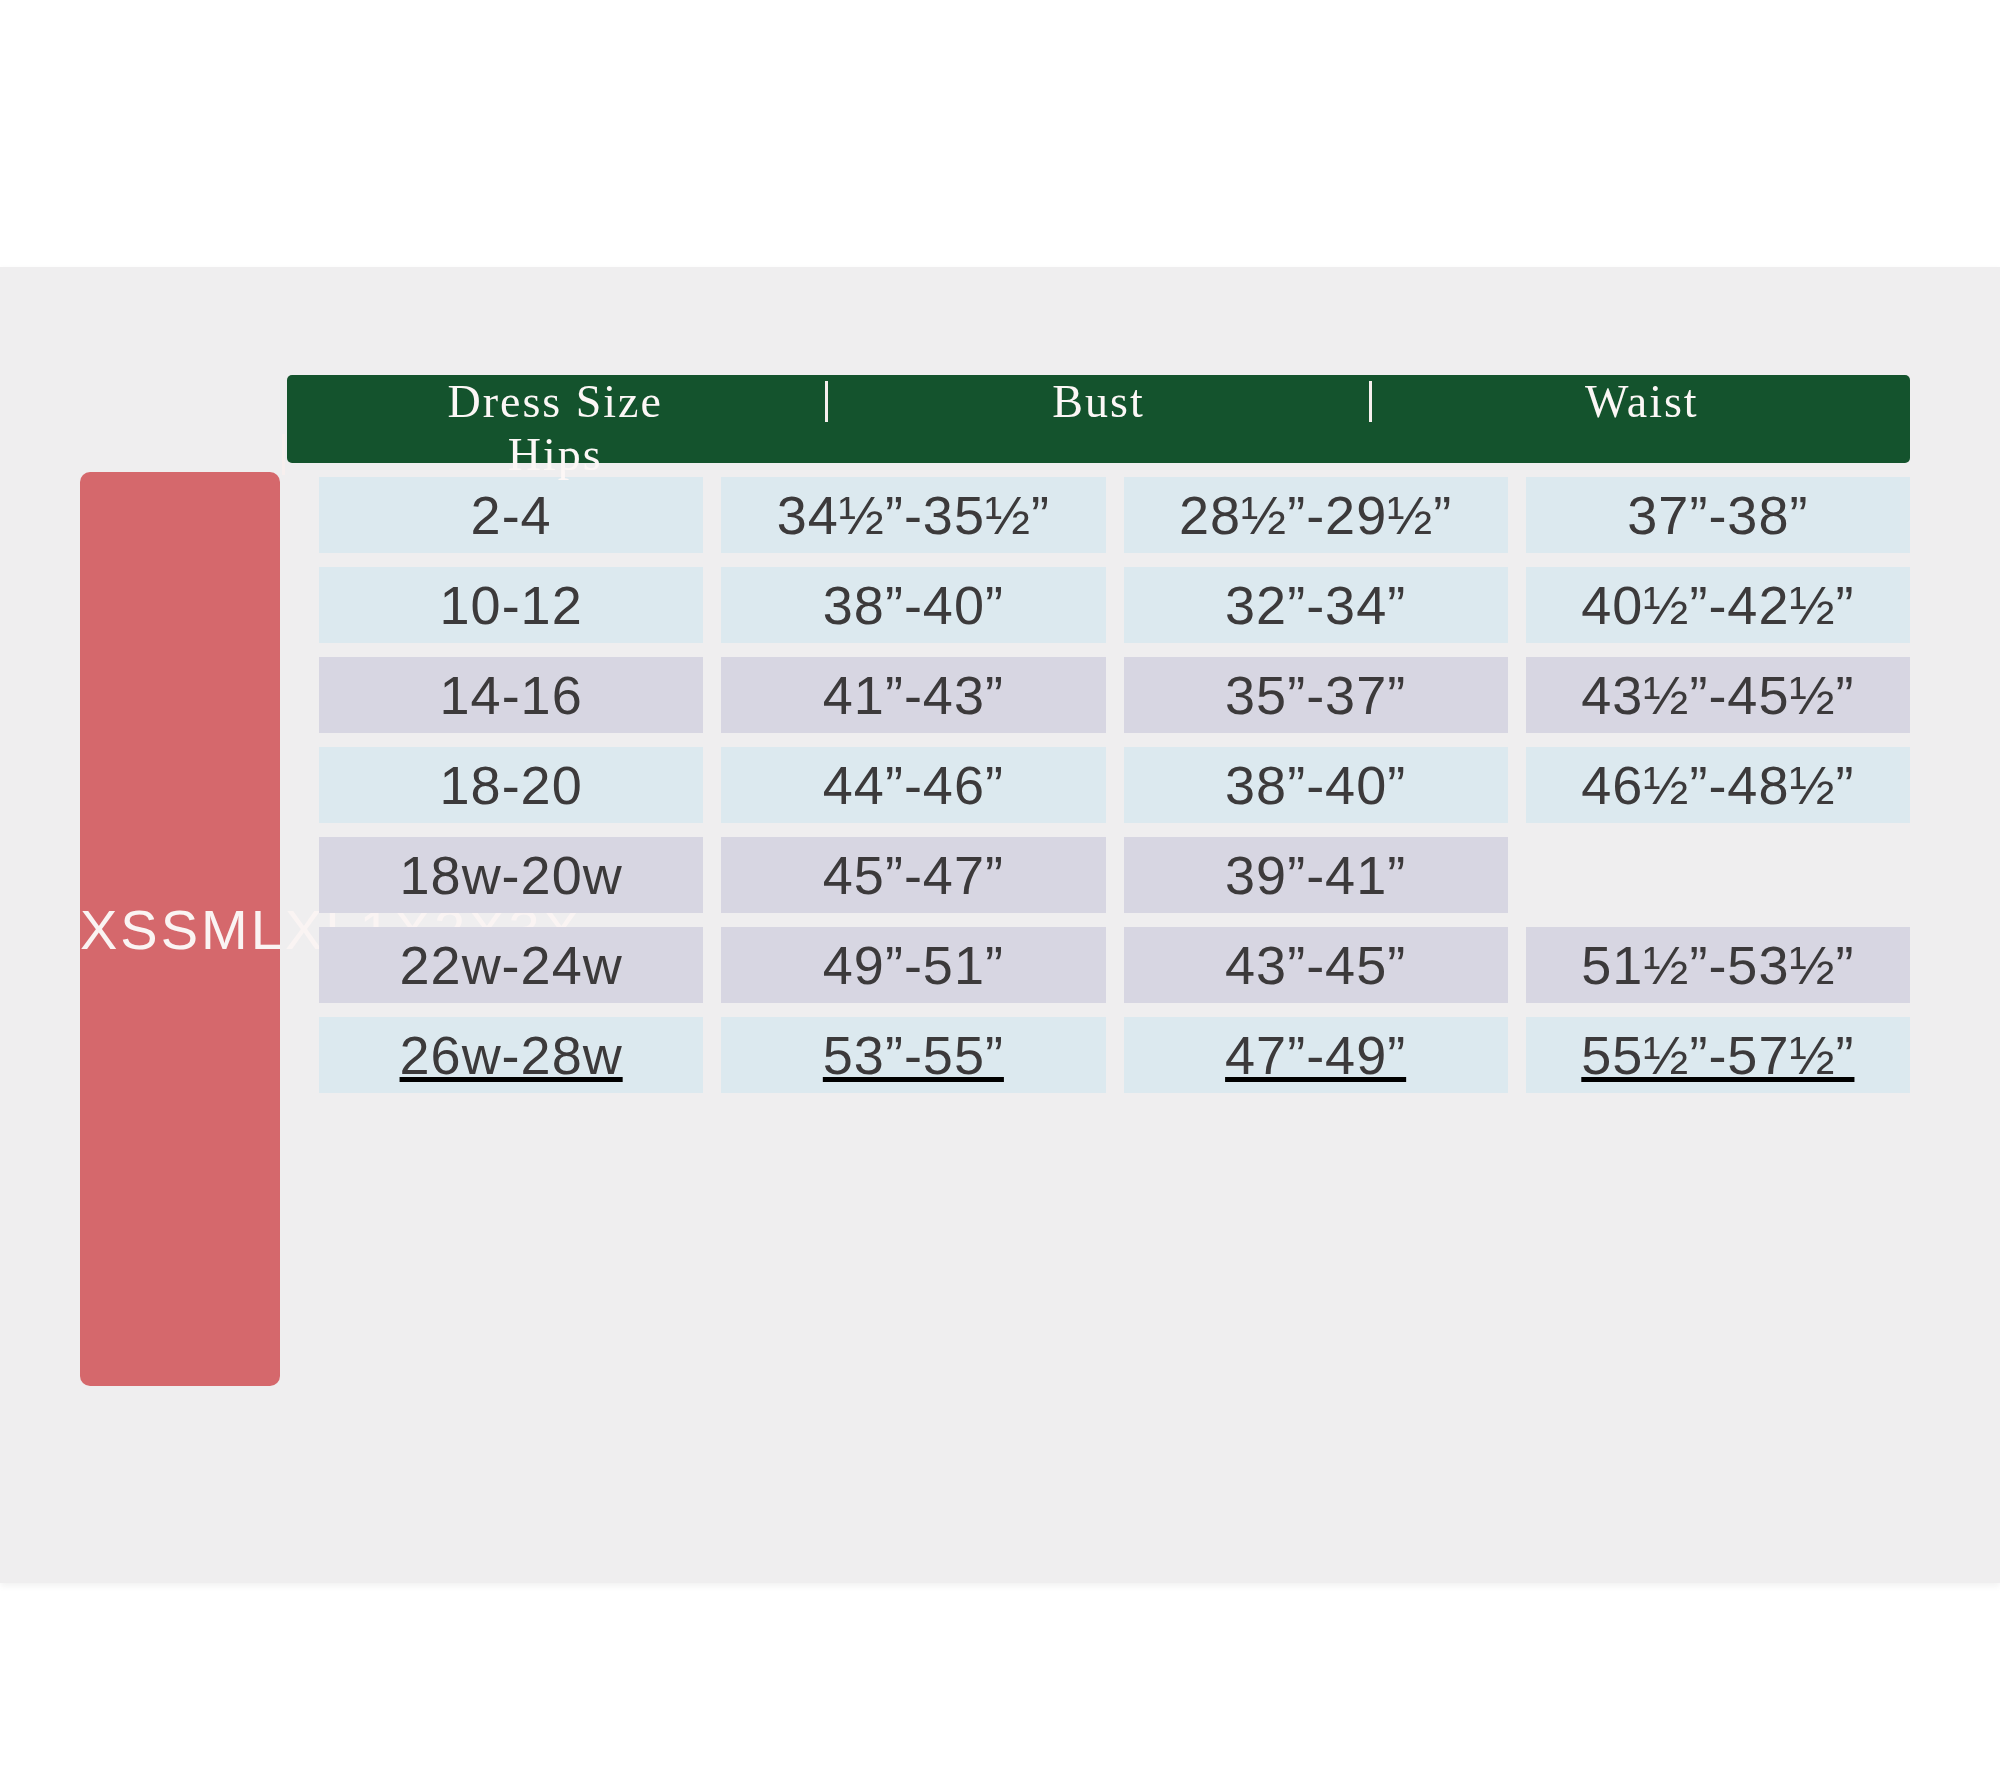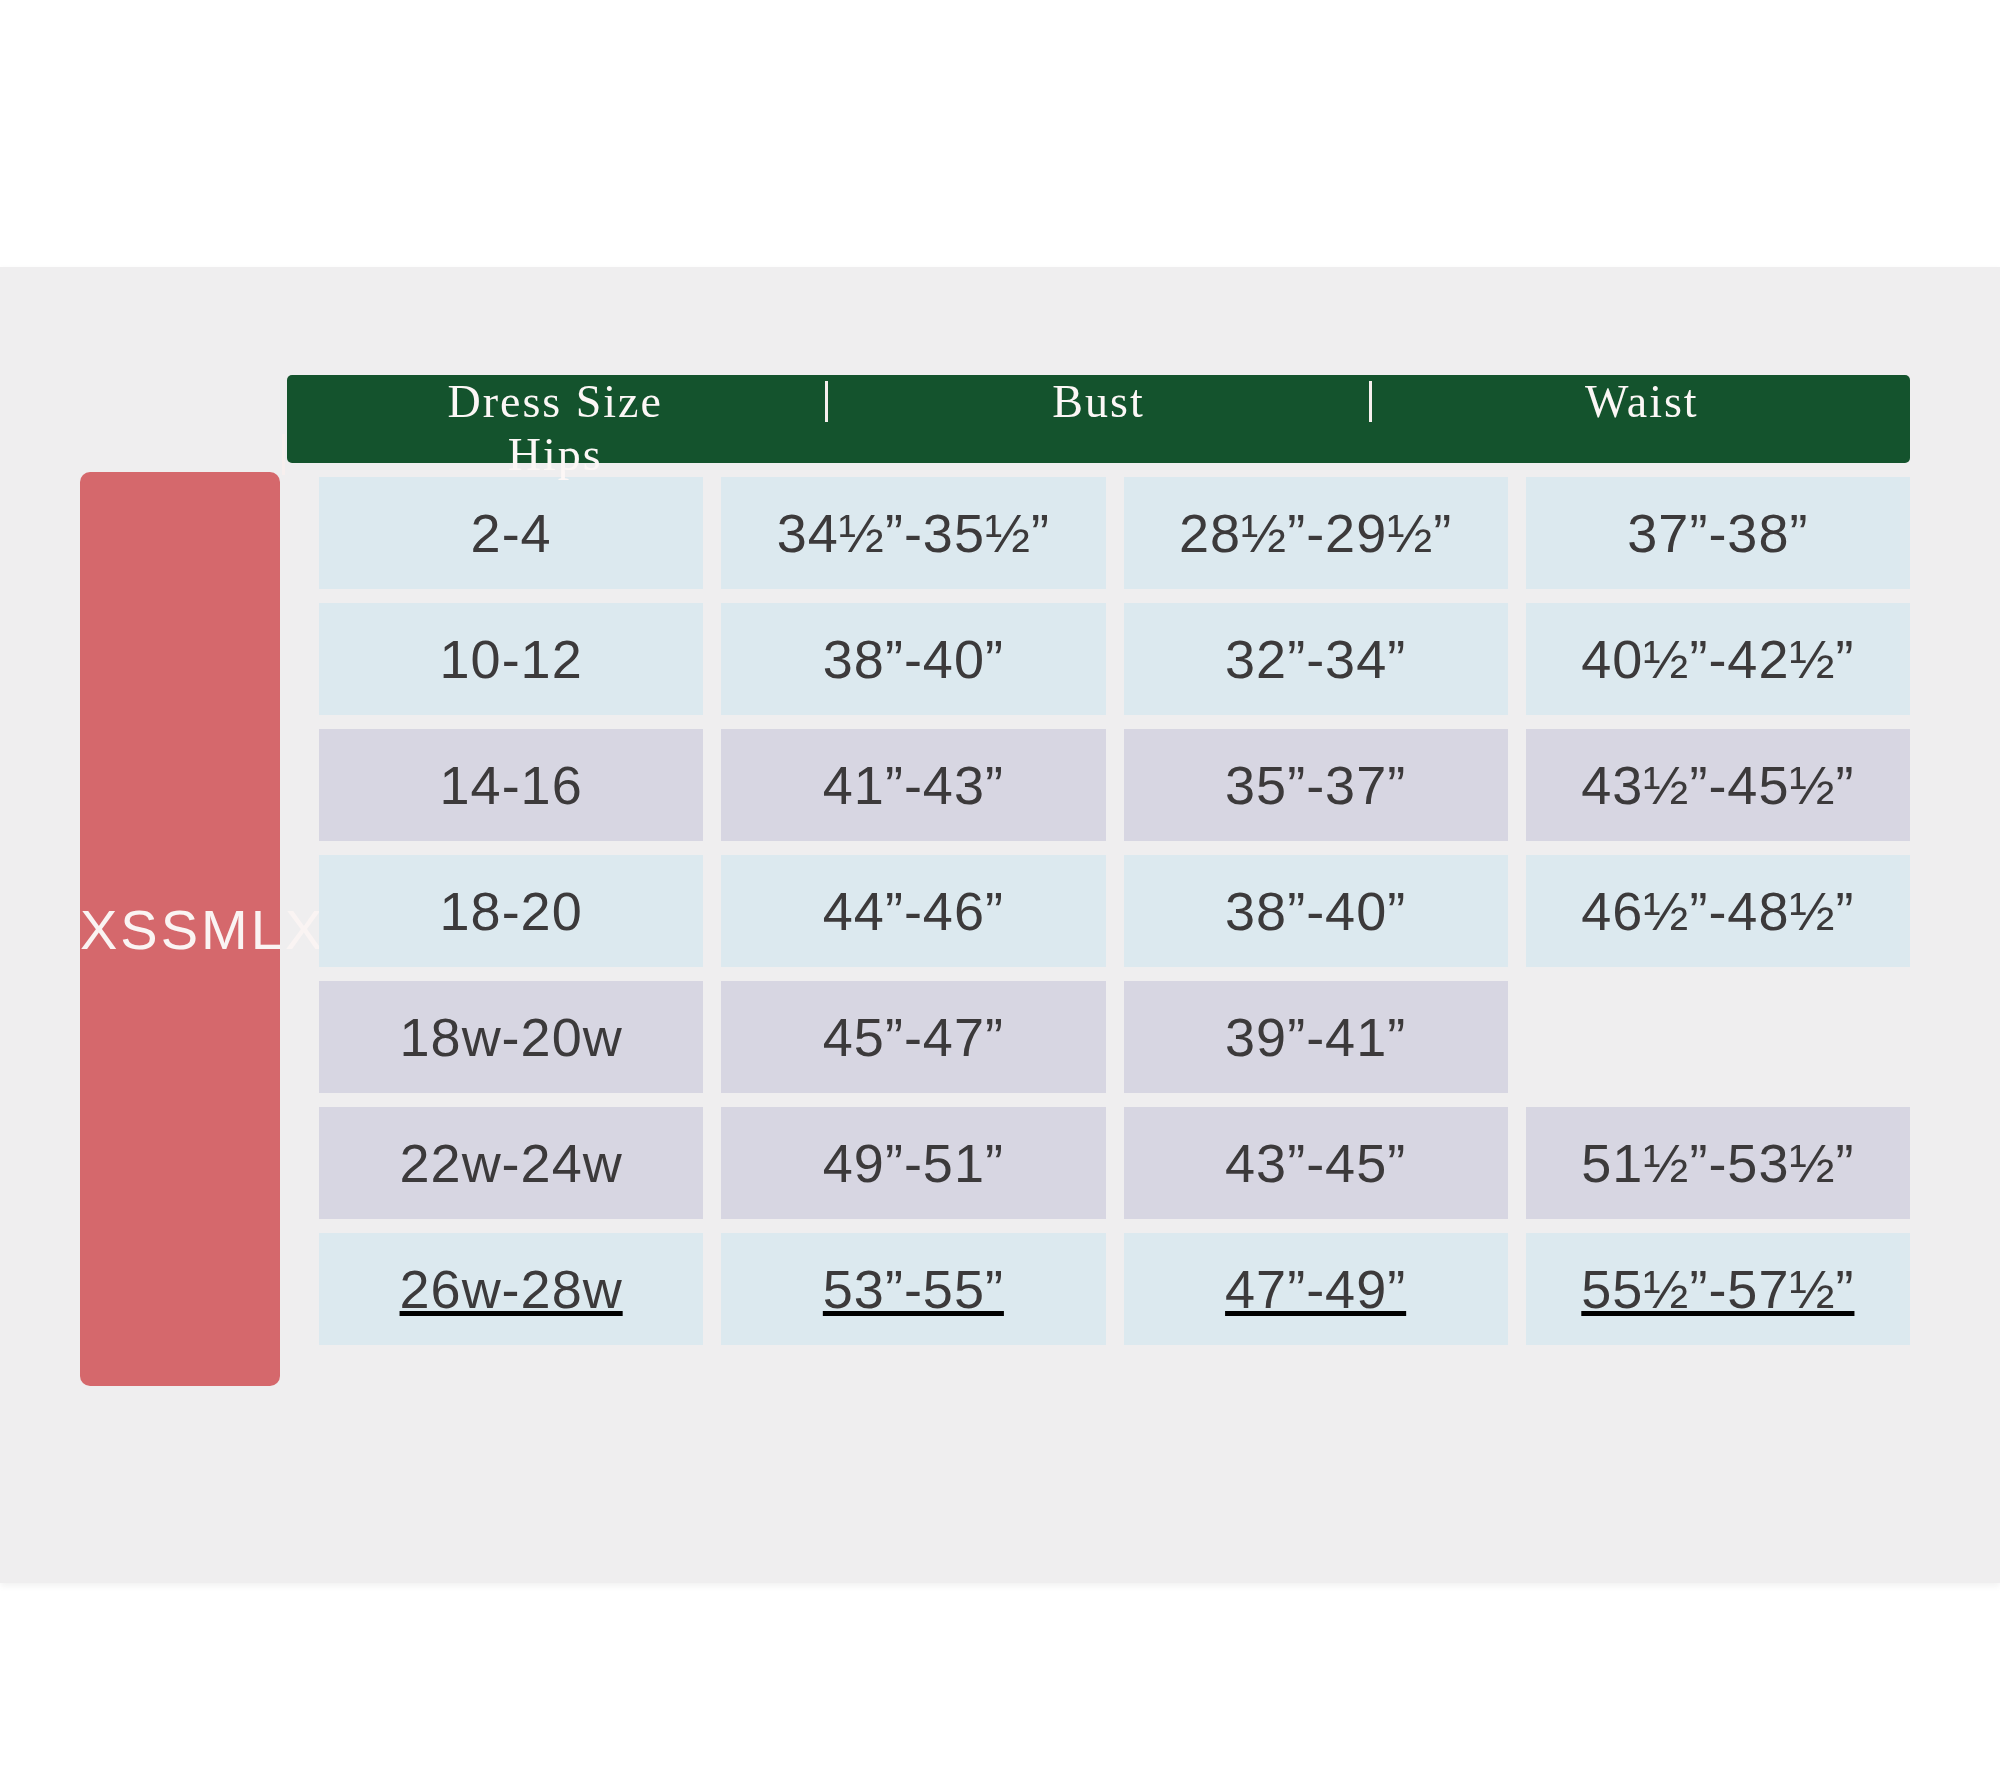--- a/index.html
+++ b/index.html
@@ -78,21 +78,21 @@
     left: -5px;
     top: 6px;
     bottom: 6px;
     width: 3px;
     background: #f7efee;
   }
   .row {
     display: grid;
     grid-template-columns: repeat(4, 1fr);
     column-gap: 18px;
-    height: 112px;
+    height: 76px;
     margin-bottom: 14px;
     padding-left: 32px;
   }
   .row:last-child { margin-bottom: 0; text-decoration: underline; }
   .cell {
     display: flex;
     align-items: center;
     justify-content: center;
     color: #3c3a3b;
     font-size: 54px;

